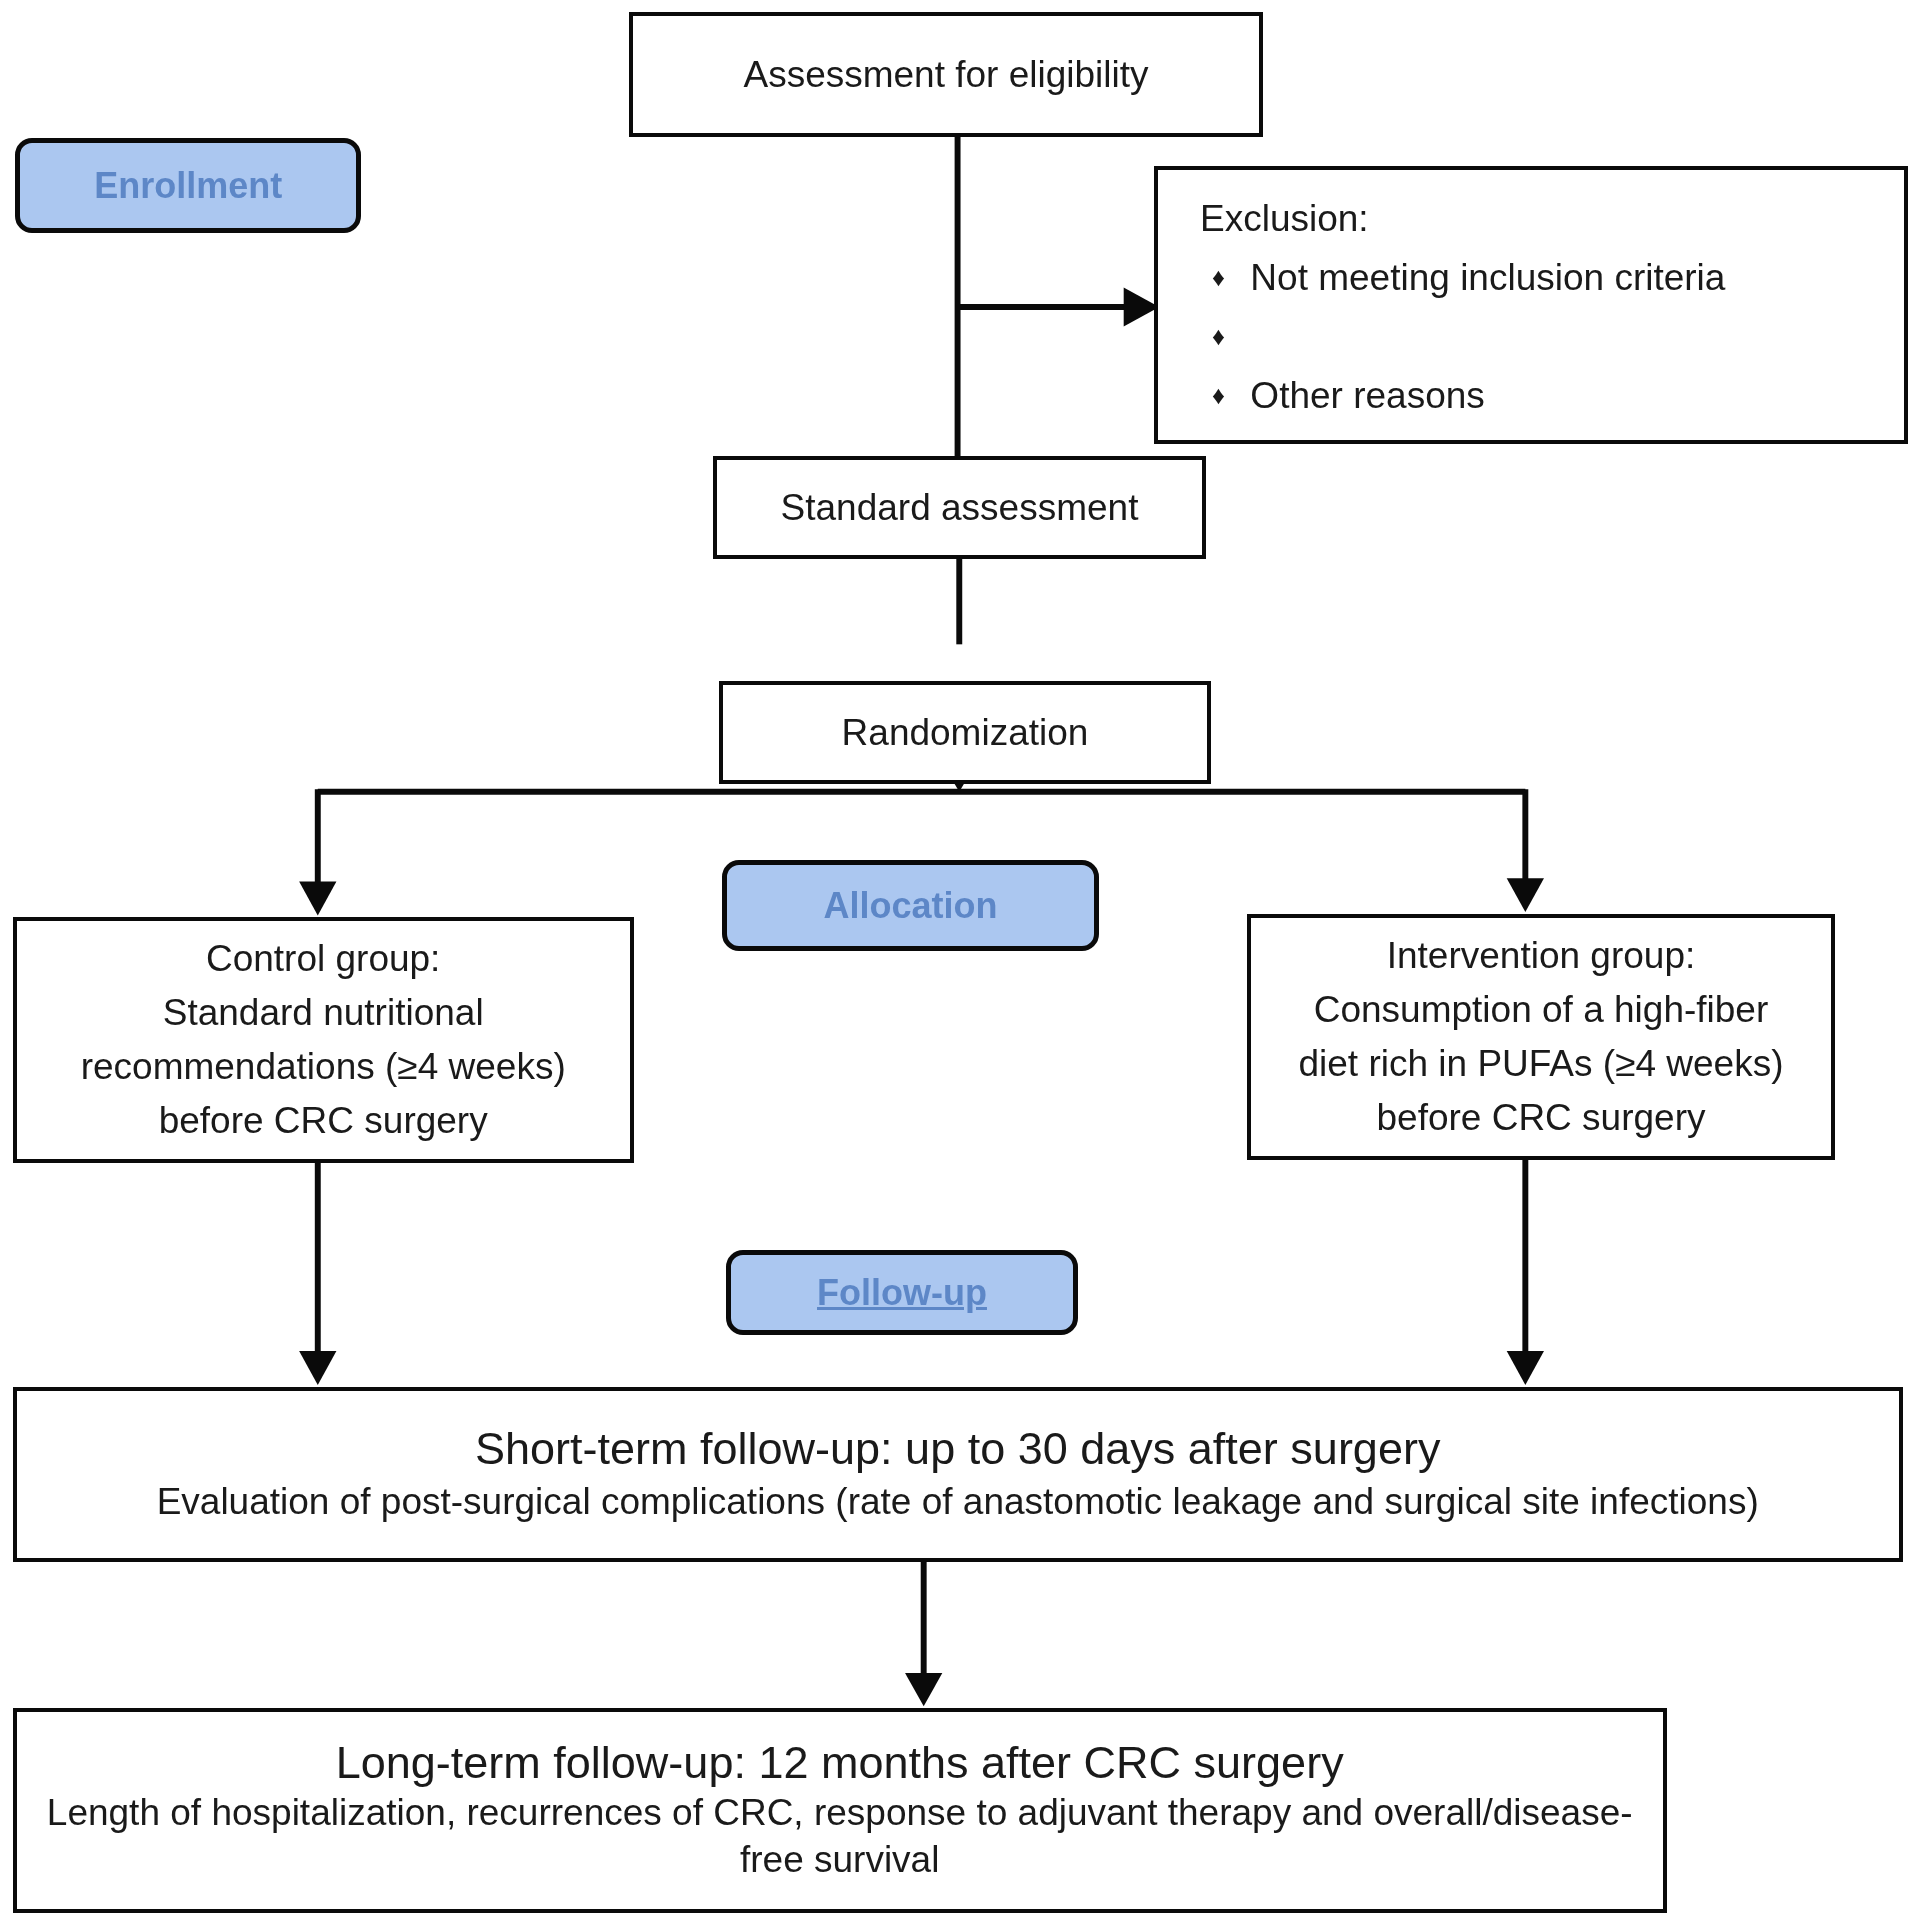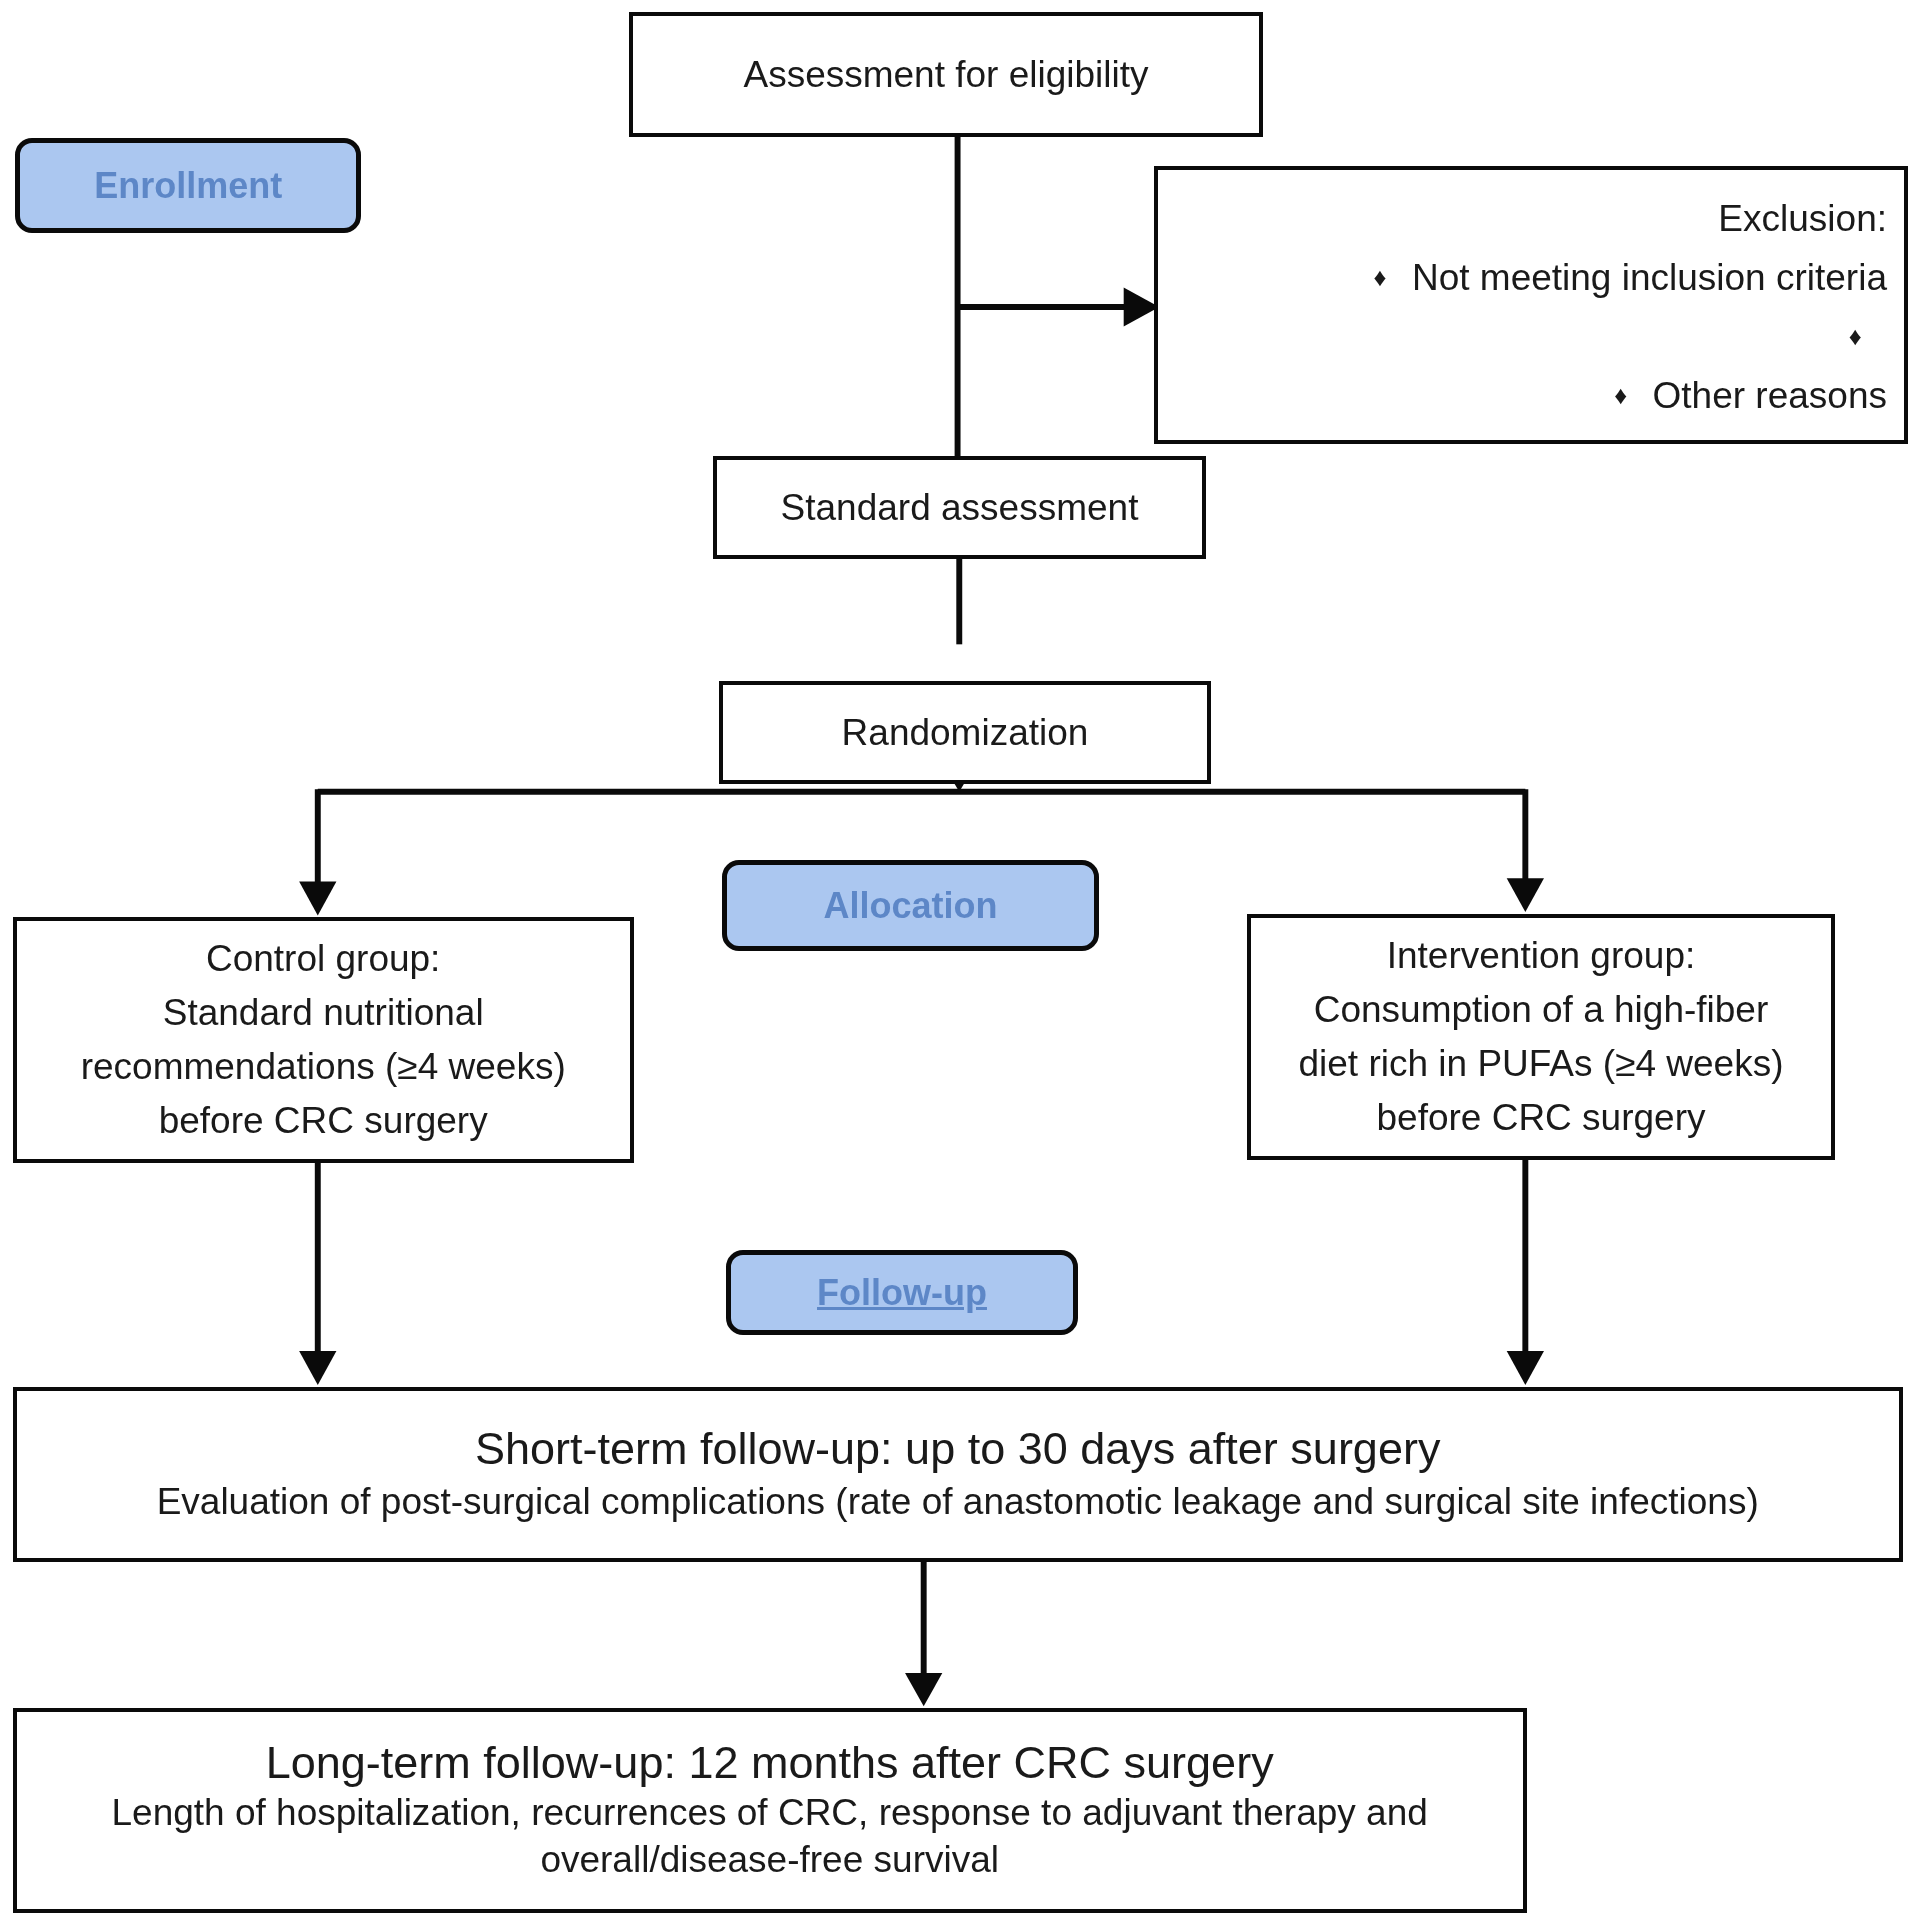--- a/index.html
+++ b/index.html
@@ -51,34 +51,34 @@
     align-items: center;
     justify-content: center;
     text-align: center;
     z-index: 2;
   }
   .prewrap { white-space: pre-line; }
 
   .assessment    { left: 629px;  top: 12px;   width: 634px;  height: 125px; }
   .enrollment    { left: 15.3px;   top: 138px;  width: 346px;  height: 95px; }
   .exclusion     { left: 1154px; top: 166px;  width: 754px;  height: 278px;
-                   align-items: flex-end; justify-content: flex-start;
+                   align-items: flex-start; justify-content: flex-start;
                    flex-direction: column; text-align: left;
                    padding: 18.6px 17px 0 42px; line-height: 59px; }
   .excl-item { display: flex; align-items: center; }
   .excl-bullet { font-size: 25.4px; margin: 0 25.4px 0 12px; line-height: 59px; }
   .baseline      { left: 713px;  top: 456px;  width: 493px;  height: 103px; }
   .randomization { left: 719px;  top: 642px;  width: 492px;  height: 103px; margin-top: 39px; }
   .allocation    { left: 722px;  top: 860px; width: 377px;  height: 91px; }
   .control       { left: 12.7px;   top: 917px; width: 621px;  height: 246px; line-height: 54px; }
   .intervention  { left: 1247px; top: 914px; width: 588px;  height: 246px; line-height: 54px; }
   .followup      { left: 726px;  top: 1250px; width: 352px;  height: 85px; text-decoration: underline; }
   .shortterm     { left: 12.7px;   top: 1387px; width: 1890px; height: 175px;
                    flex-direction: column; gap: 5.1px; }
-  .longterm      { left: 12.7px;   top: 1708px; width: 1514px; height: 205px;
+  .longterm      { left: 12.7px;   top: 1708px; width: 1654px; height: 205px;
                    flex-direction: column; gap: 1.7px; padding: 0 25.4px; }
   .wide-title { font-weight: normal; font-size: 45px; line-height: 49px; }
   .wide-body  { font-size: 37px; line-height: 47px; }
 </style>
 </head>
 <body>
 
 <div class="canvas">
 
   <svg class="connectors" viewBox="0 0 2261 2278" xmlns="http://www.w3.org/2000/svg">

